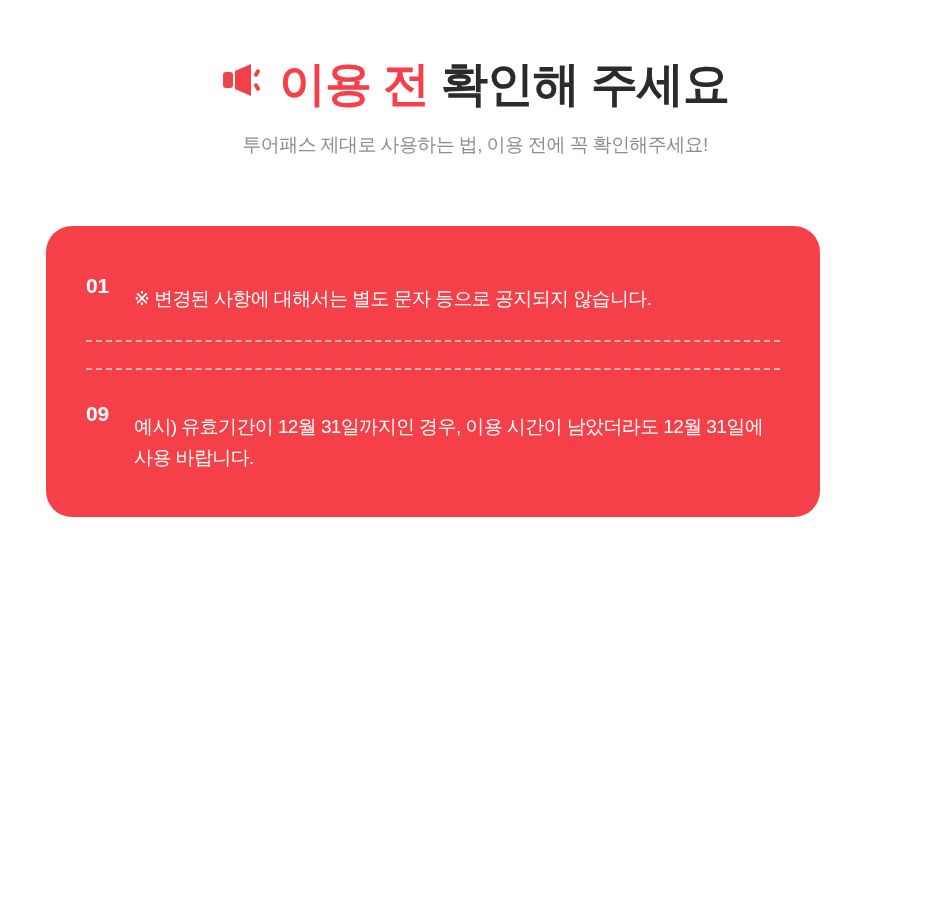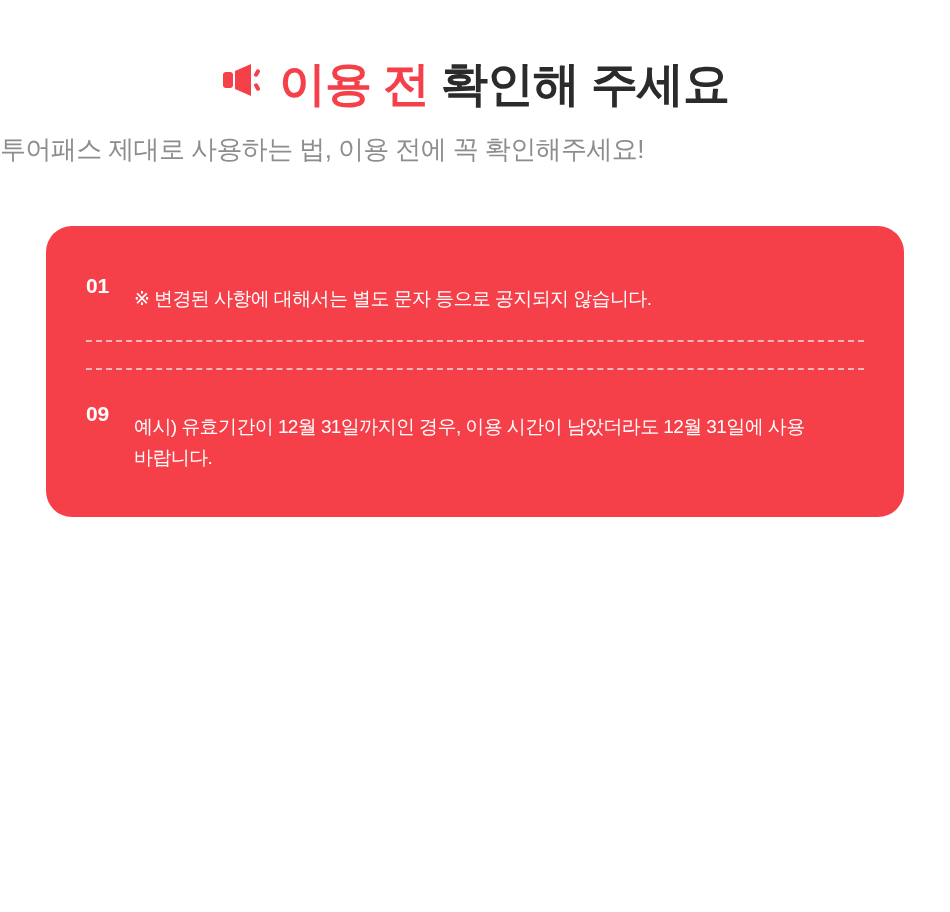--- a/index.html
+++ b/index.html
@@ -18,20 +18,21 @@
   .page {
     width: 950px;
     height: 912px;
     position: relative;
     box-sizing: border-box;
   }
 
   
   .header {
     padding-top: 58px;
+    text-align: center;
   }
 
   .title-row {
     display: flex;
     align-items: center;
     justify-content: center;
     gap: 14px;
   }
 
   .megaphone-icon {
@@ -49,32 +50,32 @@
     font-weight: bold;
     letter-spacing: -1px;
     line-height: 1.1;
     white-space: nowrap;
   }
   .title-accent { color: #f5404a; }
   .title-rest { color: #2b2b2b; }
 
   .subtitle {
     margin-top: 22px;
-    font-size: 26px;
+    font-size: 19px;
     color: #8d8d8d;
     letter-spacing: -0.6px;
     font-weight: normal;
   }
 
   
   .notice-card {
     position: absolute;
     left: 46px;
     top: 226px;
-    width: 858px;
+    width: 774px;
     box-sizing: border-box;
     background: #f5404a;
     border-radius: 26px;
     padding: 42px 40px 44px 40px;
   }
 
   .notice-item {
     display: flex;
     align-items: flex-start;
     gap: 14px;

